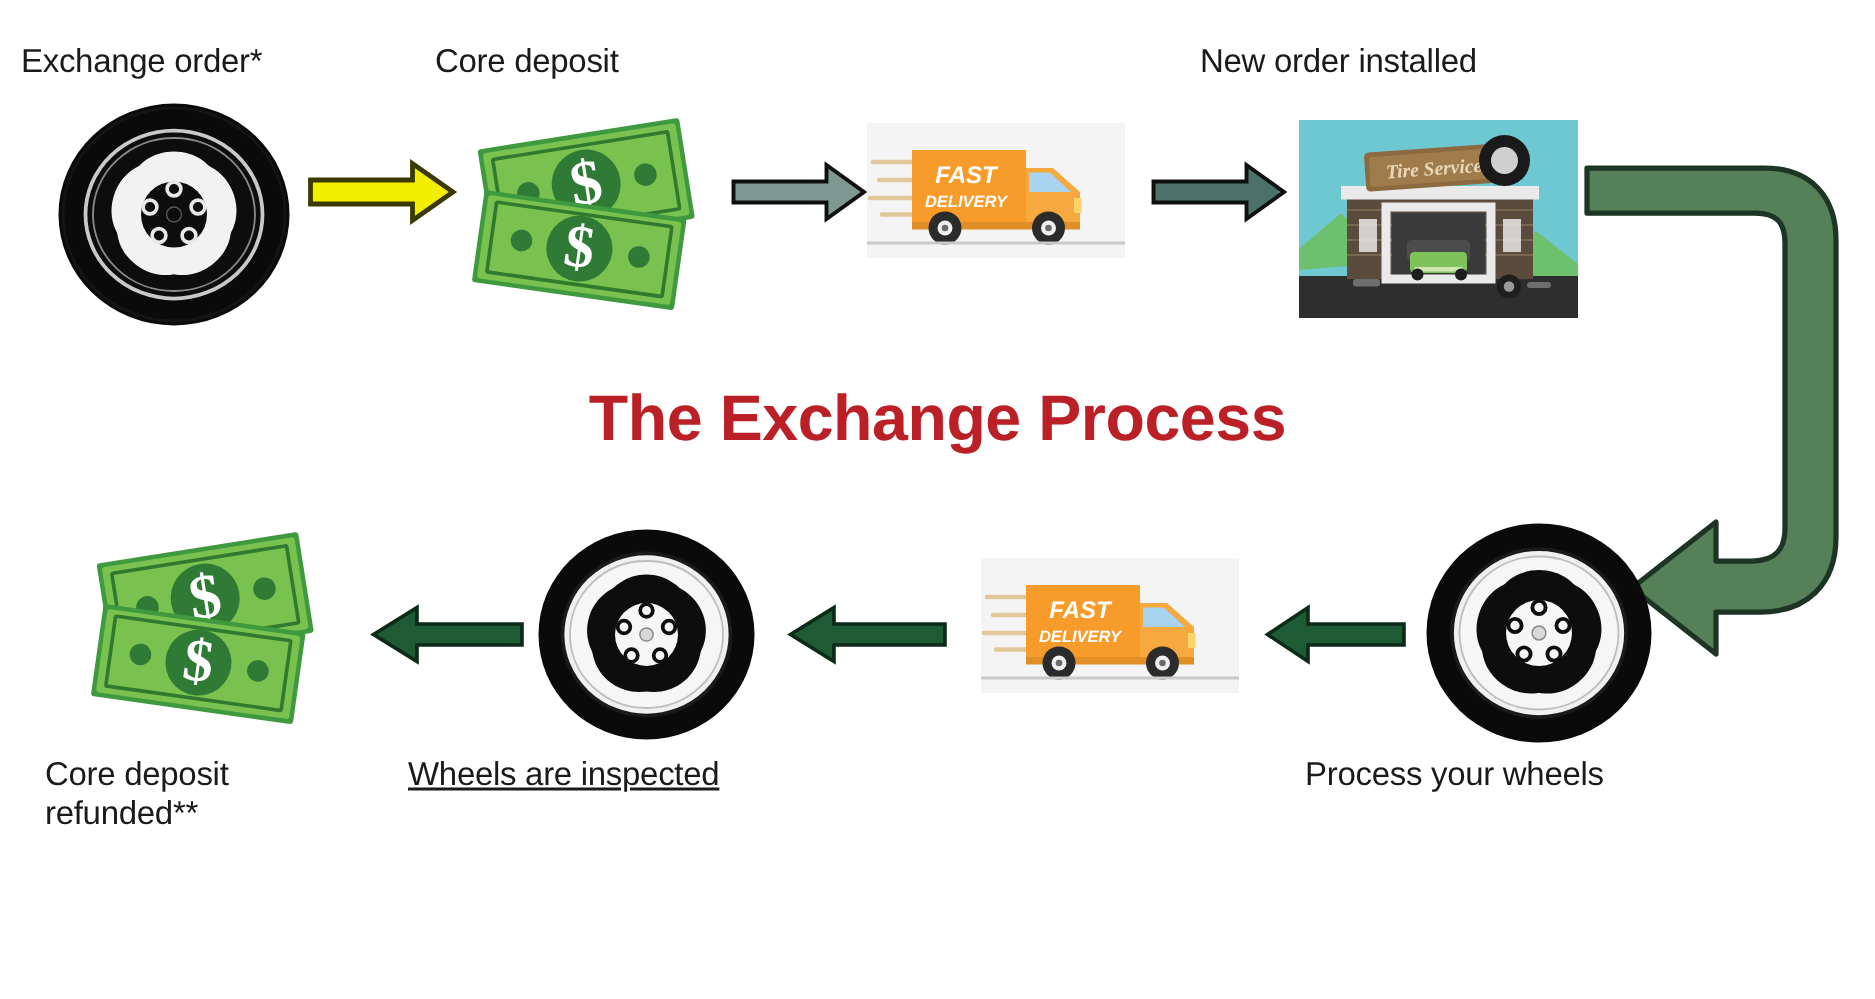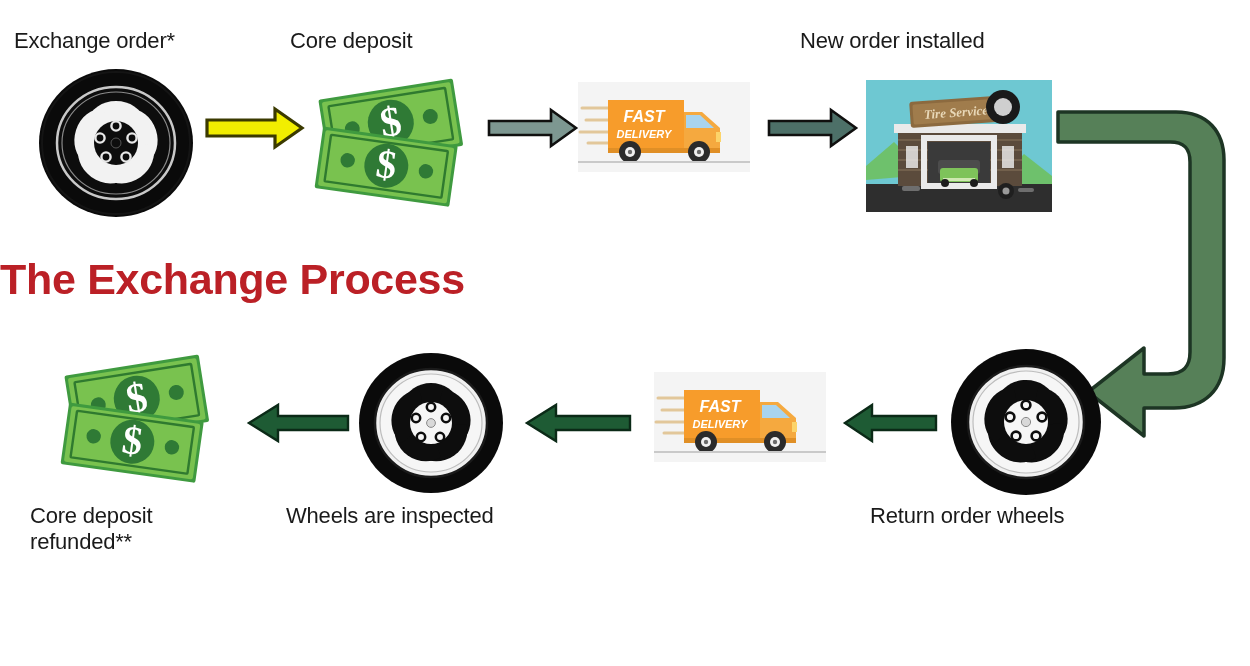--- a/index.html
+++ b/index.html
@@ -19,20 +19,21 @@
     font-weight: 400;
     line-height: 1.18;
     white-space: pre-line;
     letter-spacing: -0.2px;
   }
 
   .title {
     position: absolute;
     left: 0; right: 0;
     top: 255px;
+    text-align: center;
     font-size: 43px;
     font-weight: bold;
     color: #bb2026;
     letter-spacing: -0.3px;
   }
 
   .foot {
     position: absolute;
     font-size: 15.5px;
     color: #2b2b2b;
@@ -221,21 +222,21 @@
                L96 272
                L120 272
                C 136 272 142 264 142 250
                L142 60
                C 142 46 136 40 122 40
                L10 40
                Z" fill="#568058" stroke="#1d3524" stroke-width="3.5" stroke-linejoin="round"></path>
     </svg>
   </div>
 
-  <div class="lbl" style="left:870px; top:503px; width:320px;">Return order wheels</div>
+  <div class="lbl" style="left:870px; top:503px; width:320px;">Process your wheels</div>
   <div class="node" style="left:950px; top:348px;">
     <svg width="152" height="148" viewBox="0 0 152 148">
       <ellipse cx="76" cy="74" rx="75" ry="73" fill="#0a0a0a"></ellipse>
       <ellipse cx="76" cy="74" rx="58" ry="56" fill="#f0f0f0" stroke="#1a1a1a" stroke-width="2.5"></ellipse>
       <ellipse cx="76" cy="74" rx="53" ry="51" fill="#f6f6f6" stroke="#bdbdbd" stroke-width="1.2"></ellipse>
       <g fill="#0d0d0d">
         <path d="M76 32 C 90 32 101 40 105 51 C 97 58 87 61 76 61 C 65 61 55 58 47 51 C 51 40 62 32 76 32 Z" transform="rotate(0 76 74)"></path>
         <path d="M76 32 C 90 32 101 40 105 51 C 97 58 87 61 76 61 C 65 61 55 58 47 51 C 51 40 62 32 76 32 Z" transform="rotate(72 76 74)"></path>
         <path d="M76 32 C 90 32 101 40 105 51 C 97 58 87 61 76 61 C 65 61 55 58 47 51 C 51 40 62 32 76 32 Z" transform="rotate(144 76 74)"></path>
         <path d="M76 32 C 90 32 101 40 105 51 C 97 58 87 61 76 61 C 65 61 55 58 47 51 C 51 40 62 32 76 32 Z" transform="rotate(216 76 74)"></path>
@@ -284,21 +285,21 @@
       <line x1="0" y1="80" x2="172" y2="80" stroke="#c9c9c9" stroke-width="2"></line>
     </svg>
   </div>
 
   <div class="node" style="left:524px; top:403px;">
     <svg width="108" height="40" viewBox="0 0 108 40">
       <path d="M106 13 L32 13 L32 2 L3 20 L32 38 L32 27 L106 27 Z" fill="#1e5b34" stroke="#0b2a17" stroke-width="2.4" stroke-linejoin="miter"></path>
     </svg>
   </div>
 
-  <div class="lbl" style="left:286px; top:503px; width:290px;">Wheels are inspected</div>
+  <div class="lbl" style="left:272px; top:503px; width:290px;text-decoration:underline;">Wheels are inspected</div>
   <div class="node" style="left:358px; top:352px;">
     <svg width="146" height="142" viewBox="0 0 146 142">
       <ellipse cx="73" cy="71" rx="72" ry="70" fill="#0a0a0a"></ellipse>
       <ellipse cx="73" cy="71" rx="56" ry="54" fill="#f0f0f0" stroke="#1a1a1a" stroke-width="2.5"></ellipse>
       <ellipse cx="73" cy="71" rx="51" ry="49" fill="#f6f6f6" stroke="#bdbdbd" stroke-width="1.2"></ellipse>
       <g fill="#0d0d0d">
         <path d="M73 31 C 86 31 97 39 101 49 C 93 56 84 59 73 59 C 62 59 53 56 45 49 C 49 39 60 31 73 31 Z" transform="rotate(0 73 71)"></path>
         <path d="M73 31 C 86 31 97 39 101 49 C 93 56 84 59 73 59 C 62 59 53 56 45 49 C 49 39 60 31 73 31 Z" transform="rotate(72 73 71)"></path>
         <path d="M73 31 C 86 31 97 39 101 49 C 93 56 84 59 73 59 C 62 59 53 56 45 49 C 49 39 60 31 73 31 Z" transform="rotate(144 73 71)"></path>
         <path d="M73 31 C 86 31 97 39 101 49 C 93 56 84 59 73 59 C 62 59 53 56 45 49 C 49 39 60 31 73 31 Z" transform="rotate(216 73 71)"></path>

